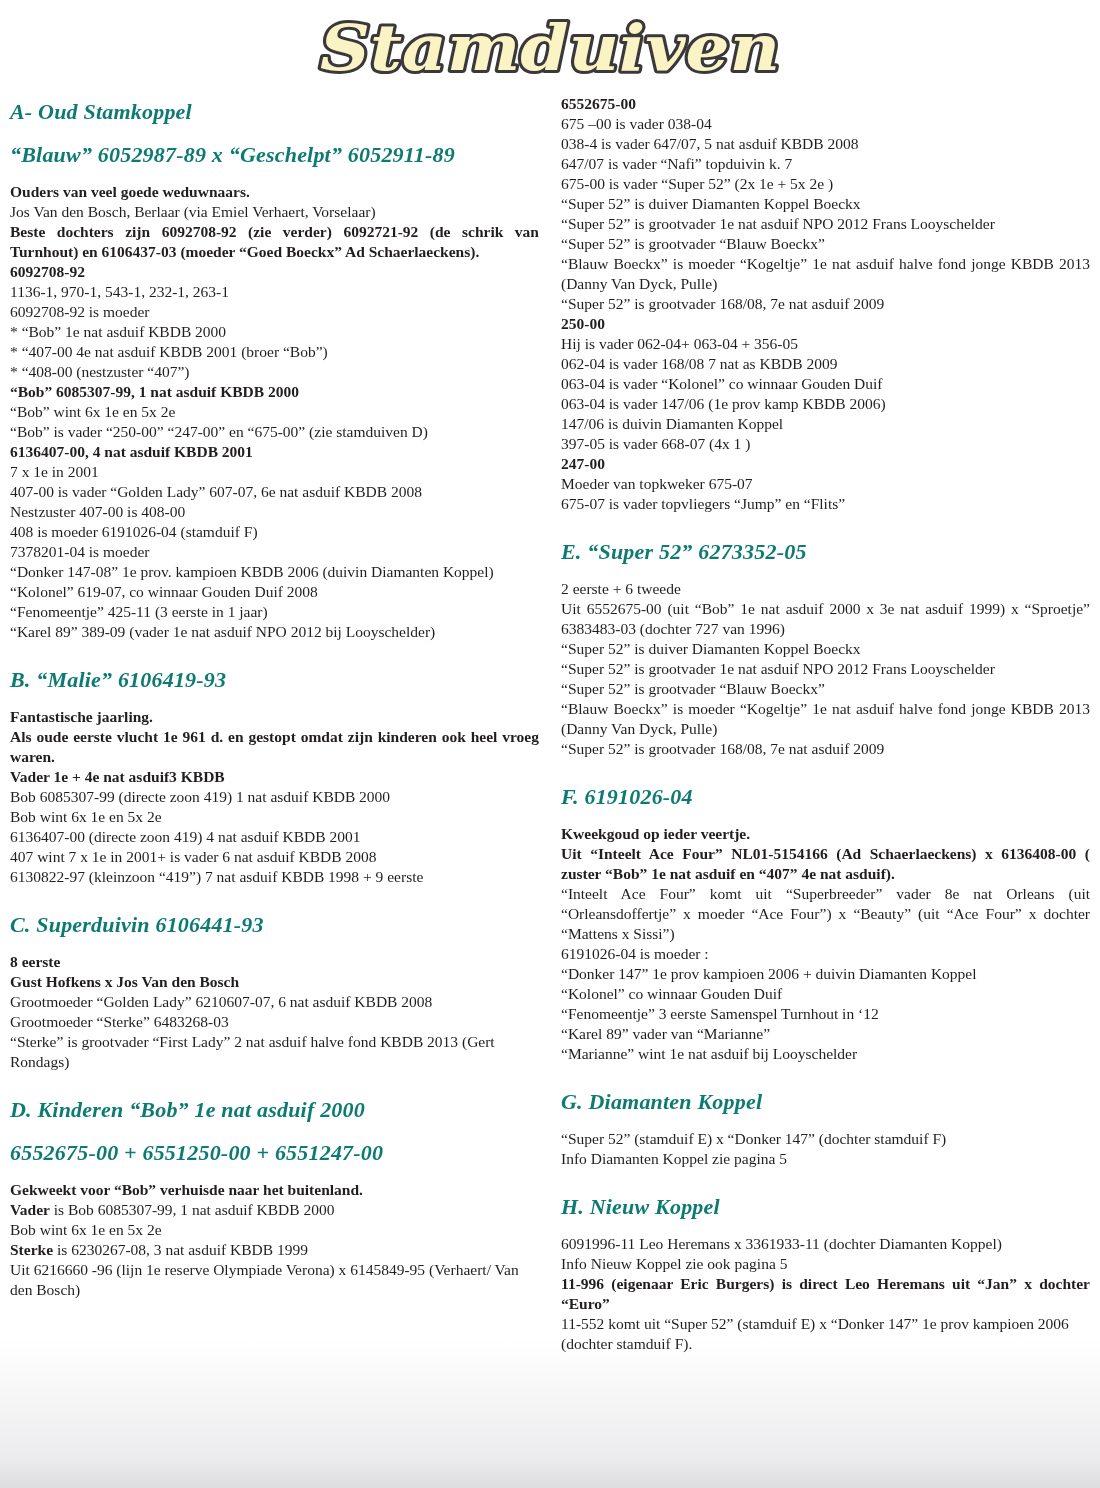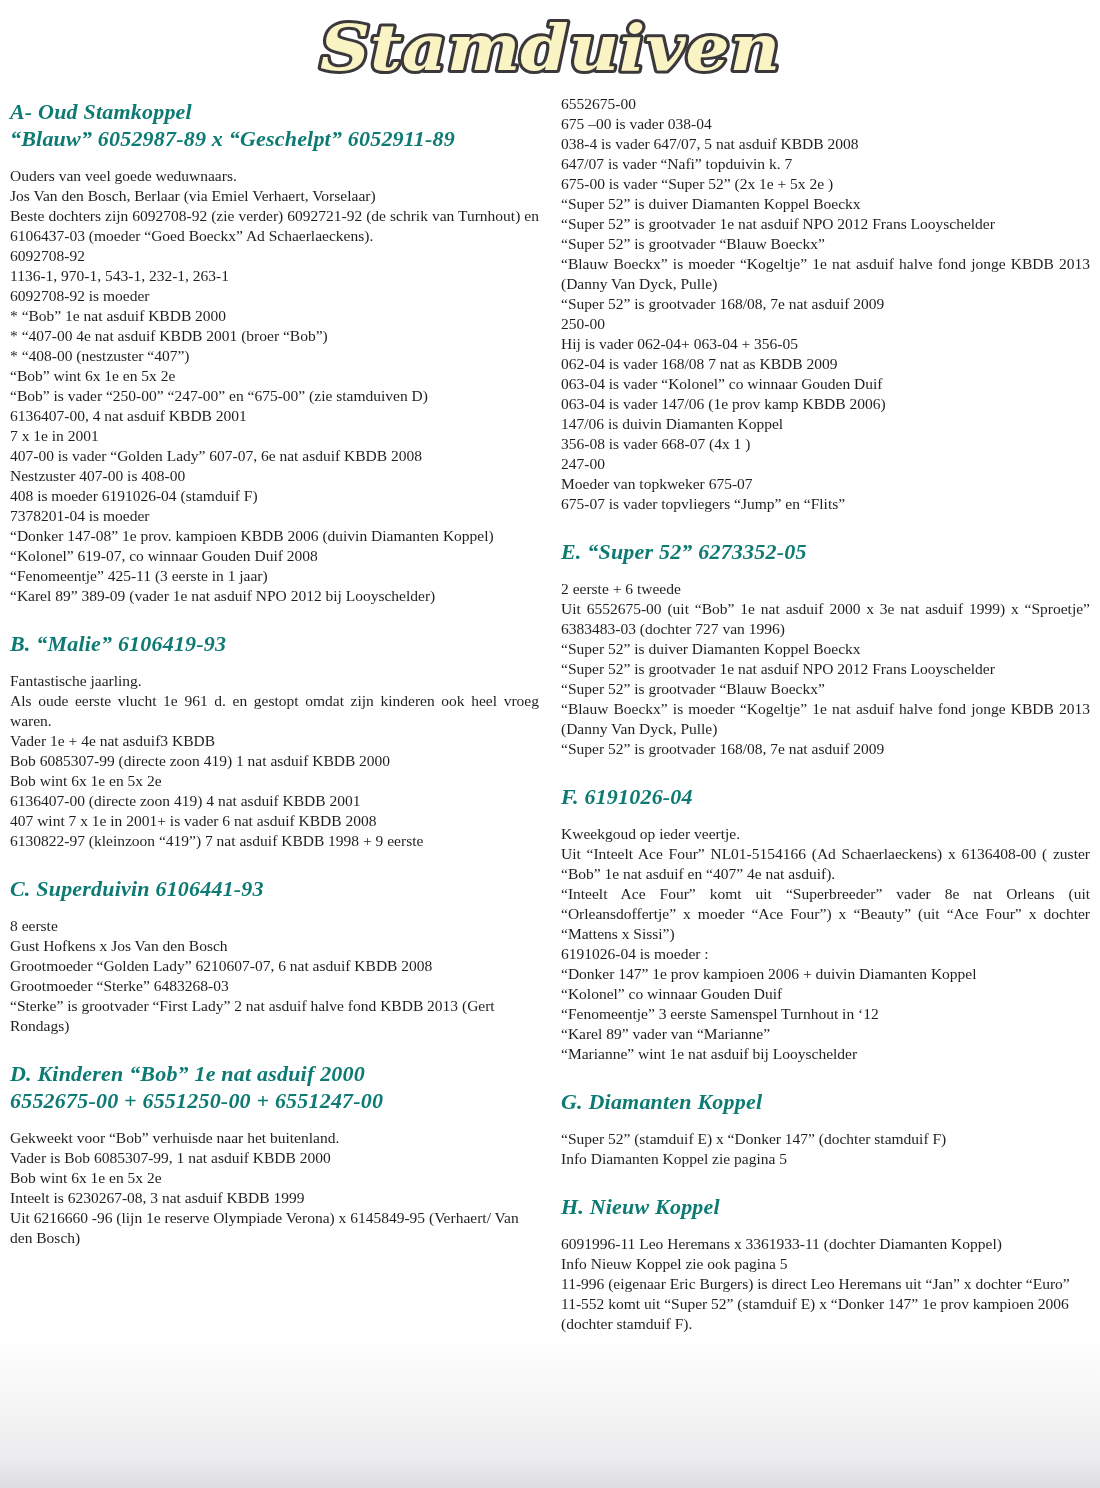--- a/index.html
+++ b/index.html
@@ -21,23 +21,23 @@
   }
   .col{flex:1;min-width:0;}
   h2.sec{
     font-family:"Liberation Serif", serif;
     font-size:22px;line-height:27px;
     color:#0d7b73;font-style:italic;font-weight:bold;
     margin:24px 0 14px 0;letter-spacing:.2px;
   }
   h2.first{margin-top:4px;}
   h2.tight{margin-bottom:0;}
-  h2.cont{margin-top:0;}
+  h2.cont{margin-top:16px;}
   p.line{margin:0;font-size:15.5px;line-height:20px;}
-  .b{font-weight:normal;}
+  .b{font-weight:bold;}
   .mt{margin-top:21px;}
   .j{text-align:justify;text-align-last:left;}
 </style>
 </head>
 <body>
 
 <div class="page">
 
   <div class="masthead">
     <svg width="1100" height="94" viewBox="0 0 1100 94">
@@ -58,20 +58,21 @@
         <p class="line mt">Jos Van den Bosch, Berlaar (via Emiel Verhaert, Vorselaar)</p>
         <p class="line b j">Beste dochters zijn 6092708-92 (zie verder) 6092721-92 (de schrik van Turnhout) en 6106437-03 (moeder “Goed Boeckx” Ad Schaerlaeckens).</p>
 
         <p class="line b mt">6092708-92</p>
         <p class="line">1136-1, 970-1, 543-1, 232-1, 263-1</p>
         <p class="line">6092708-92 is moeder</p>
         <p class="line">* “Bob” 1e nat asduif KBDB 2000</p>
         <p class="line">* “407-00 4e nat asduif KBDB 2001 (broer “Bob”)</p>
         <p class="line">* “408-00 (nestzuster “407”)</p>
 
+        <p class="line b mt">“Bob” 6085307-99, 1 nat asduif KBDB 2000</p>
         <p class="line">“Bob” wint 6x 1e en 5x 2e</p>
         <p class="line">“Bob” is vader “250-00” “247-00” en “675-00” (zie stamduiven D)</p>
 
         <p class="line b mt">6136407-00, 4 nat asduif KBDB 2001</p>
         <p class="line">7 x 1e in 2001</p>
         <p class="line">407-00 is vader “Golden Lady” 607-07, 6e nat asduif KBDB 2008</p>
         <p class="line">Nestzuster 407-00 is 408-00</p>
         <p class="line">408 is moeder 6191026-04 (stamduif F)</p>
         <p class="line">7378201-04 is moeder</p>
         <p class="line">“Donker 147-08” 1e prov. kampioen KBDB 2006 (duivin Diamanten Koppel)</p>
@@ -100,21 +101,21 @@
         <p class="line">Grootmoeder “Sterke” 6483268-03</p>
         <p class="line">“Sterke” is grootvader “First Lady” 2 nat asduif halve fond KBDB 2013 (Gert Rondags)</p>
       </div>
 
       <div>
         <h2 class="sec tight">D. Kinderen “Bob” 1e nat asduif 2000</h2>
         <h2 class="sec cont">6552675-00 + 6551250-00 + 6551247-00</h2>
         <p class="line b">Gekweekt voor “Bob” verhuisde naar het buitenland.</p>
         <p class="line"><span class="b">Vader</span><span> is Bob 6085307-99, 1 nat asduif KBDB 2000</span></p>
         <p class="line">Bob wint 6x 1e en 5x 2e</p>
-        <p class="line"><span class="b">Inteelt</span><span> is 6230267-08, 3 nat asduif KBDB 1999</span></p>
+        <p class="line"><span class="b">Sterke</span><span> is 6230267-08, 3 nat asduif KBDB 1999</span></p>
         <p class="line">Uit 6216660 -96 (lijn 1e reserve Olympiade Verona) x 6145849-95 (Verhaert/ Van den Bosch)</p>
       </div>
 
     </div>
 
     <div class="col">
 
       <div>
         <p class="line b">6552675-00</p>
         <p class="line">675 –00 is vader 038-04</p>
@@ -128,21 +129,21 @@
         <p class="line">“Super 52” is grootvader 168/08, 7e nat asduif 2009</p>
       </div>
 
       <div>
         <p class="line b mt">250-00</p>
         <p class="line">Hij is vader 062-04+ 063-04 + 356-05</p>
         <p class="line">062-04 is vader 168/08 7 nat as KBDB 2009</p>
         <p class="line">063-04 is vader “Kolonel” co winnaar Gouden Duif</p>
         <p class="line">063-04 is vader 147/06 (1e prov kamp KBDB 2006)</p>
         <p class="line">147/06 is duivin Diamanten Koppel</p>
-        <p class="line">356-08 is vader 668-07 (4x 1 )</p>
+        <p class="line">397-05 is vader 668-07 (4x 1 )</p>
       </div>
 
       <div>
         <p class="line b mt">247-00</p>
         <p class="line">Moeder van topkweker 675-07</p>
         <p class="line">675-07 is vader topvliegers “Jump” en “Flits”</p>
       </div>
 
       <div>
         <h2 class="sec">E. “Super 52” 6273352-05</h2>

